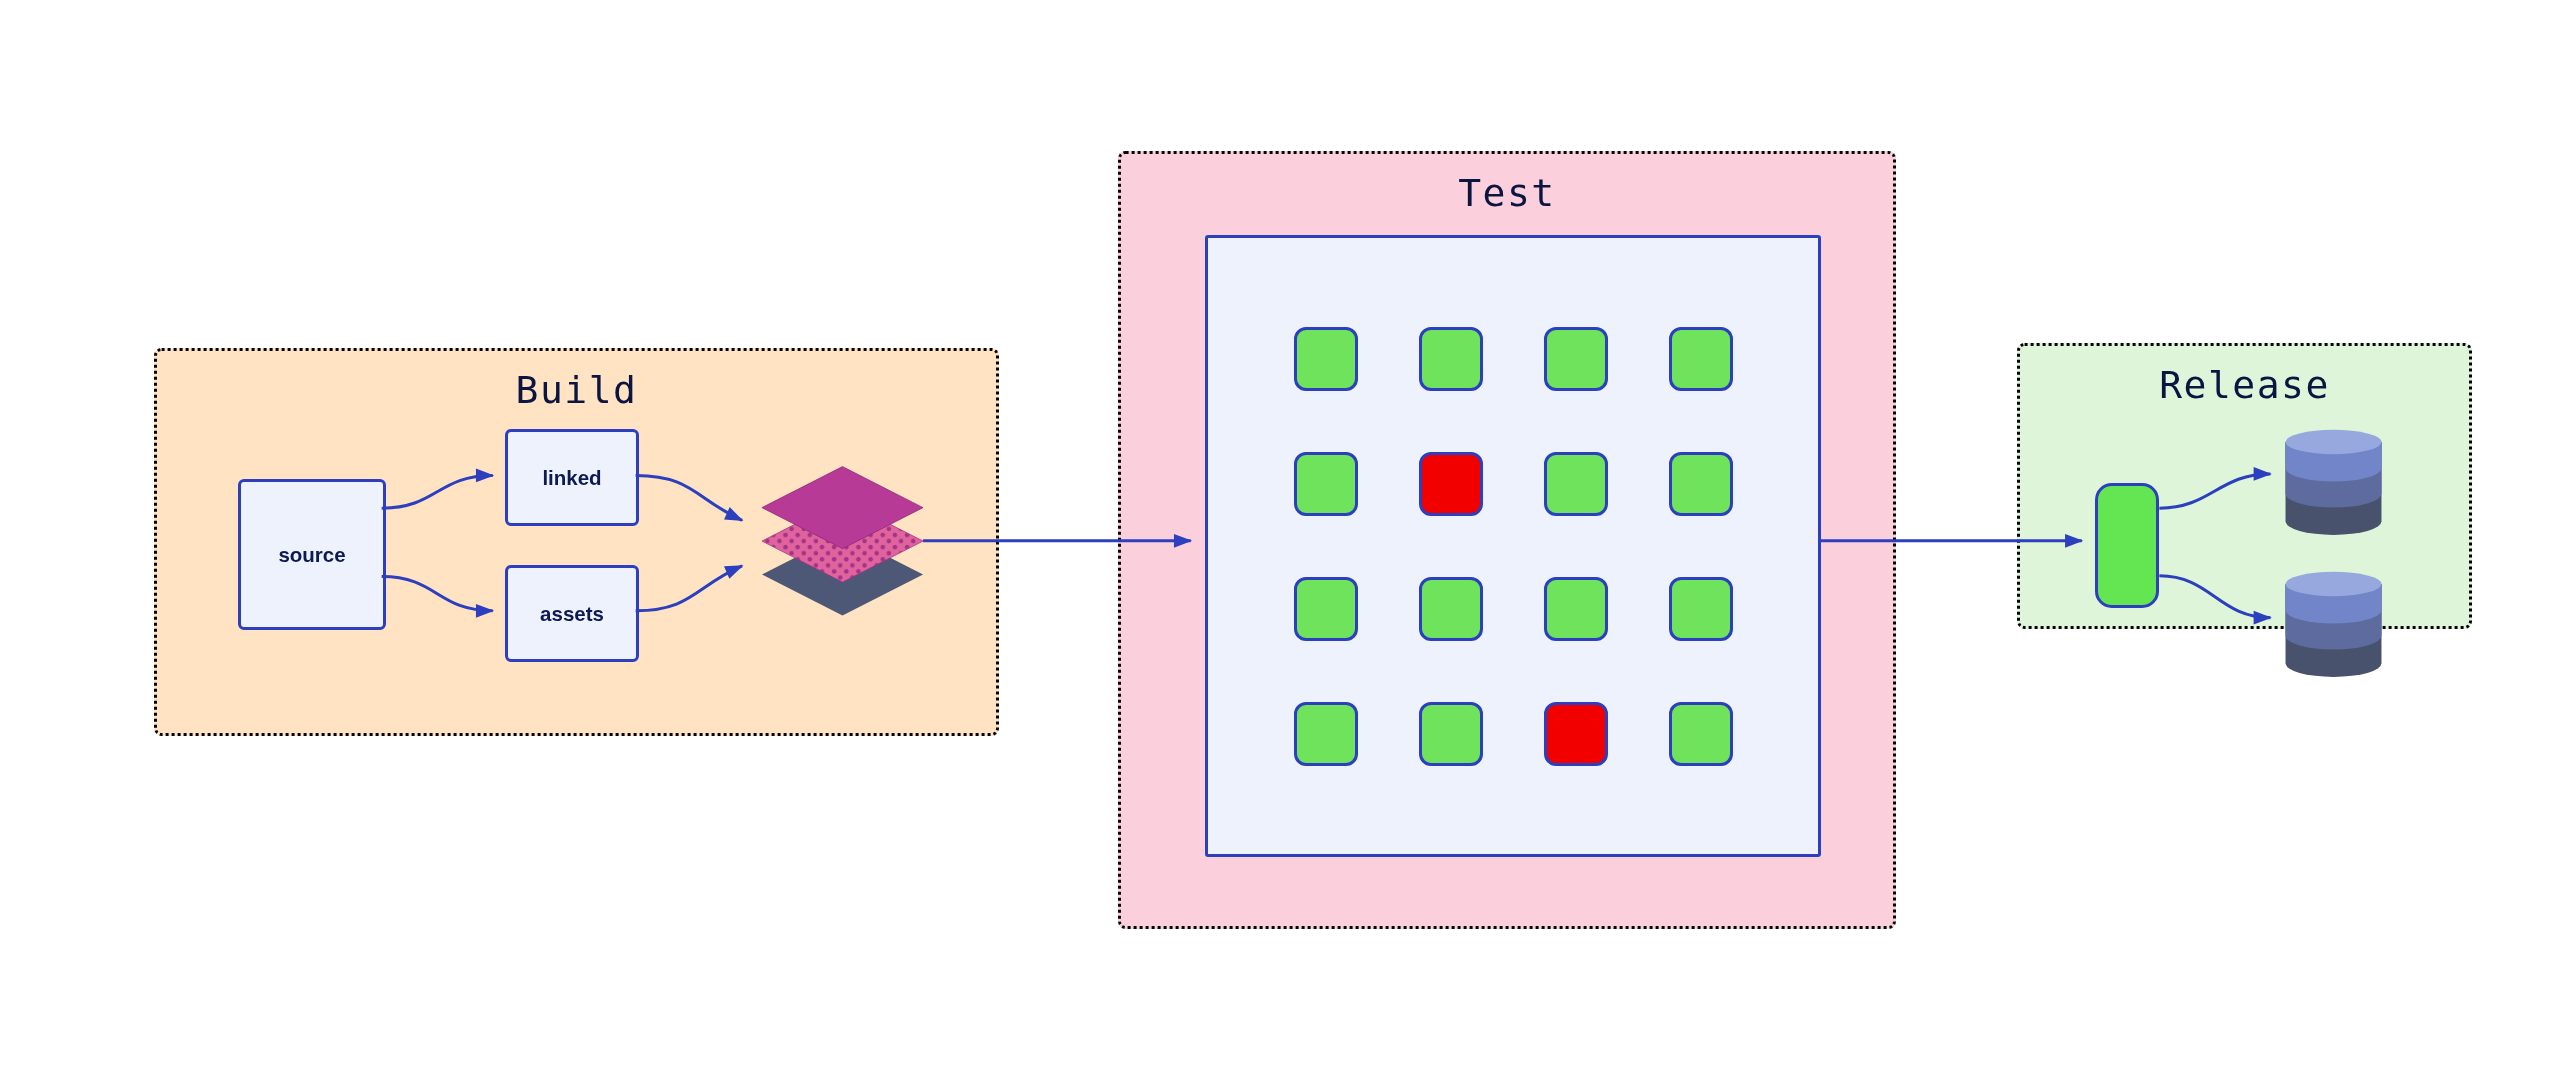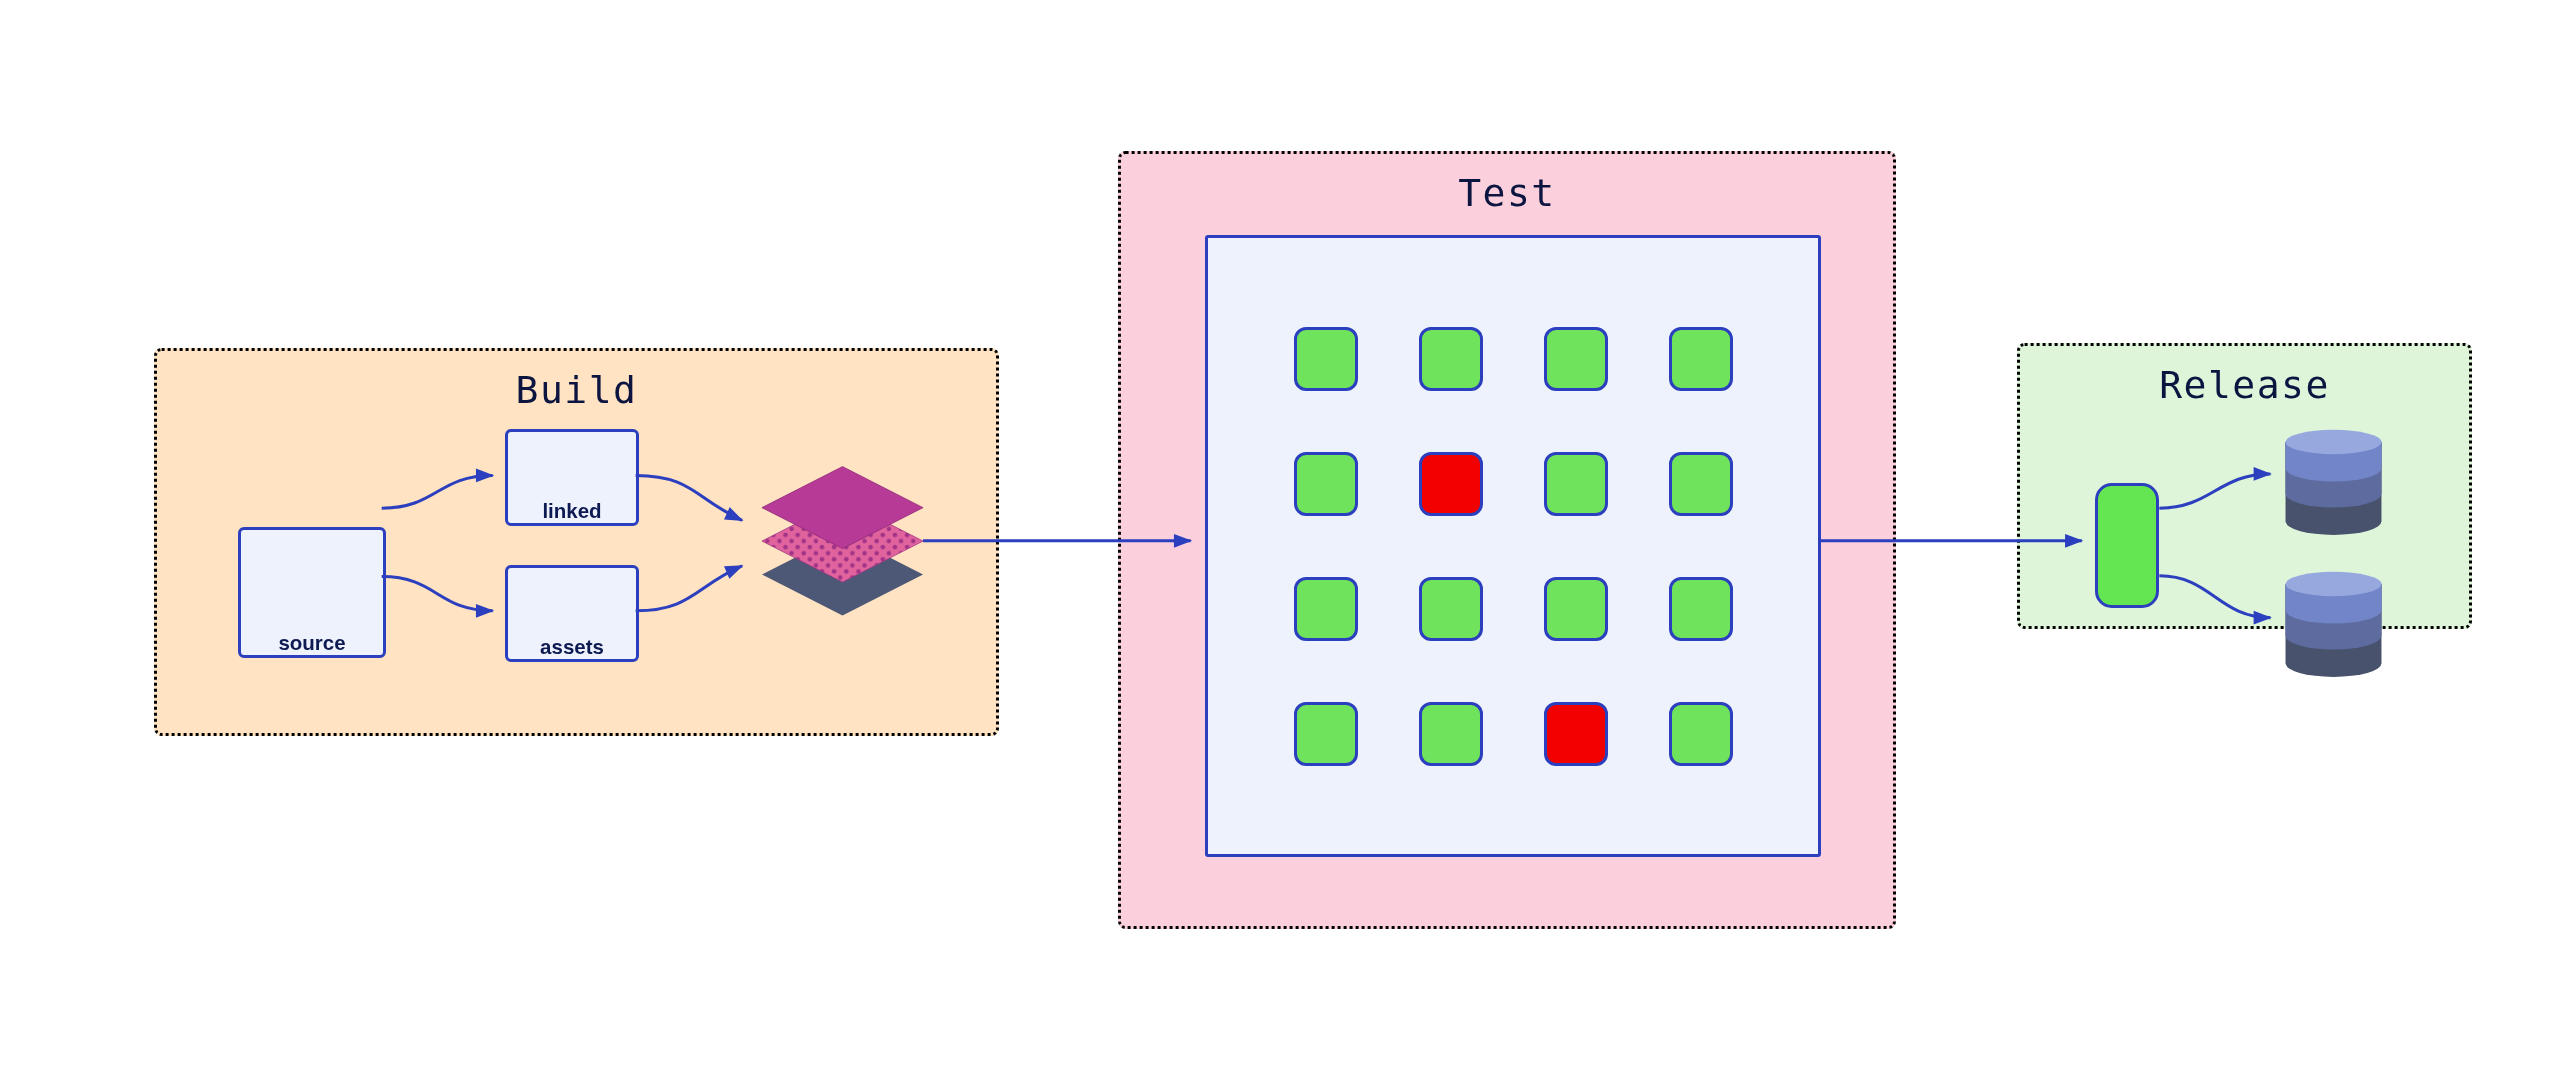--- a/index.html
+++ b/index.html
@@ -34,27 +34,27 @@
   #build   { left: 154px;  top: 348px; width: 845px; height: 388px;  background: var(--c-build-bg); padding-left: 7px; }
   #test    { left: 1118px; top: 151px; width: 778px; height: 778px; background: var(--c-test-bg); }
   #release { left: 2017px; top: 343px; width: 455px;  height: 286px;  background: var(--c-release-bg); }
 
   .node {
     position: absolute;
     background: var(--c-node-fill);
     border: 3px solid var(--c-node-border);
     border-radius: 6px;
     display: flex;
-    align-items: flex-end;
+    align-items: center;
     justify-content: center;
     font-weight: bold;
     font-size: 20.5px;
     color: #0e1b52;
   }
-  #node-source { left: 81px; top: 128px; width: 148px; height: 131px; margin-top: 48px; }
+  #node-source { left: 81px; top: 128px; width: 148px; height: 151px; }
   #node-linked { left: 348px; top: 78px; width: 134px; height: 97px; }
   #node-assets { left: 348px; top: 214px; width: 134px; height: 97px; }
 
   #layers-icon { position: absolute; left: 601px; top: 108px; width: 169px; height: 171px; }
 
   #board {
     position: absolute;
     left: 84px; top: 81px;
     width: 616px; height: 622px;
     background: var(--c-node-fill);

